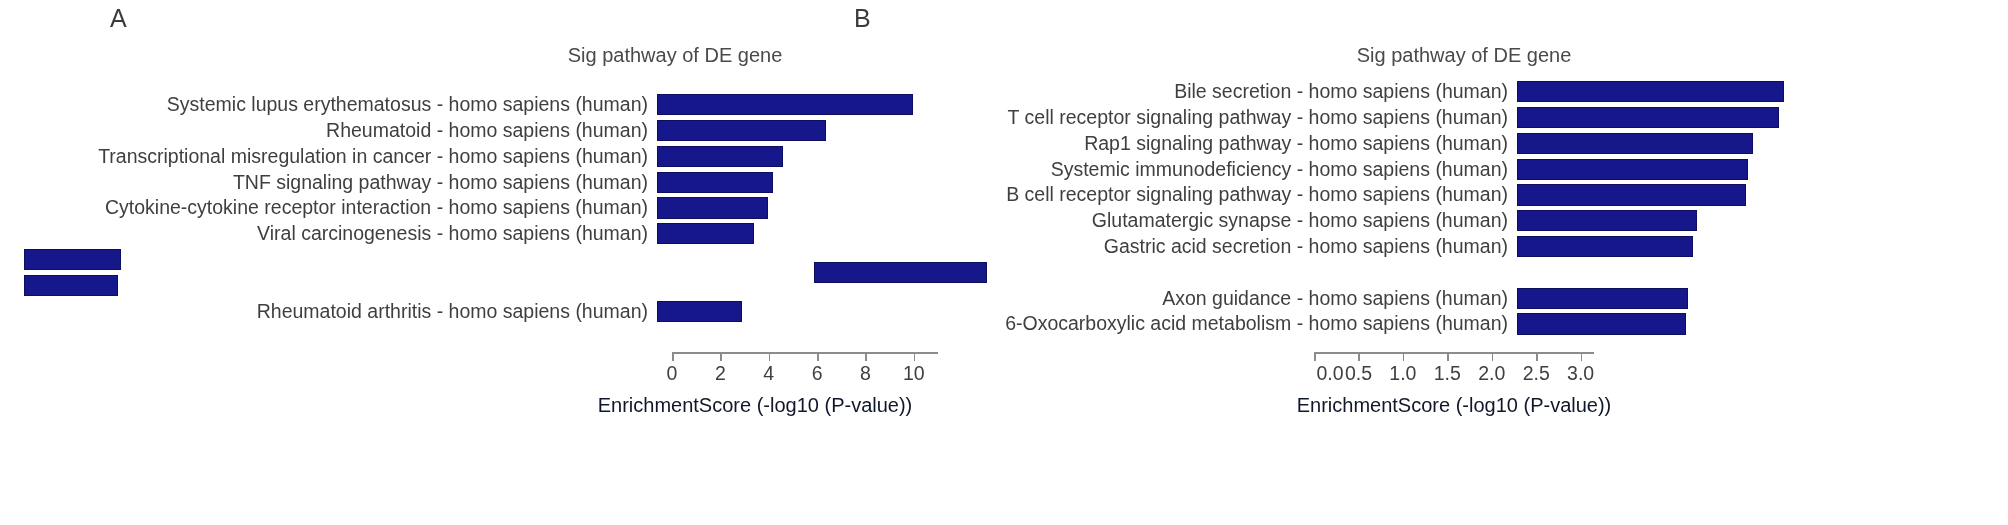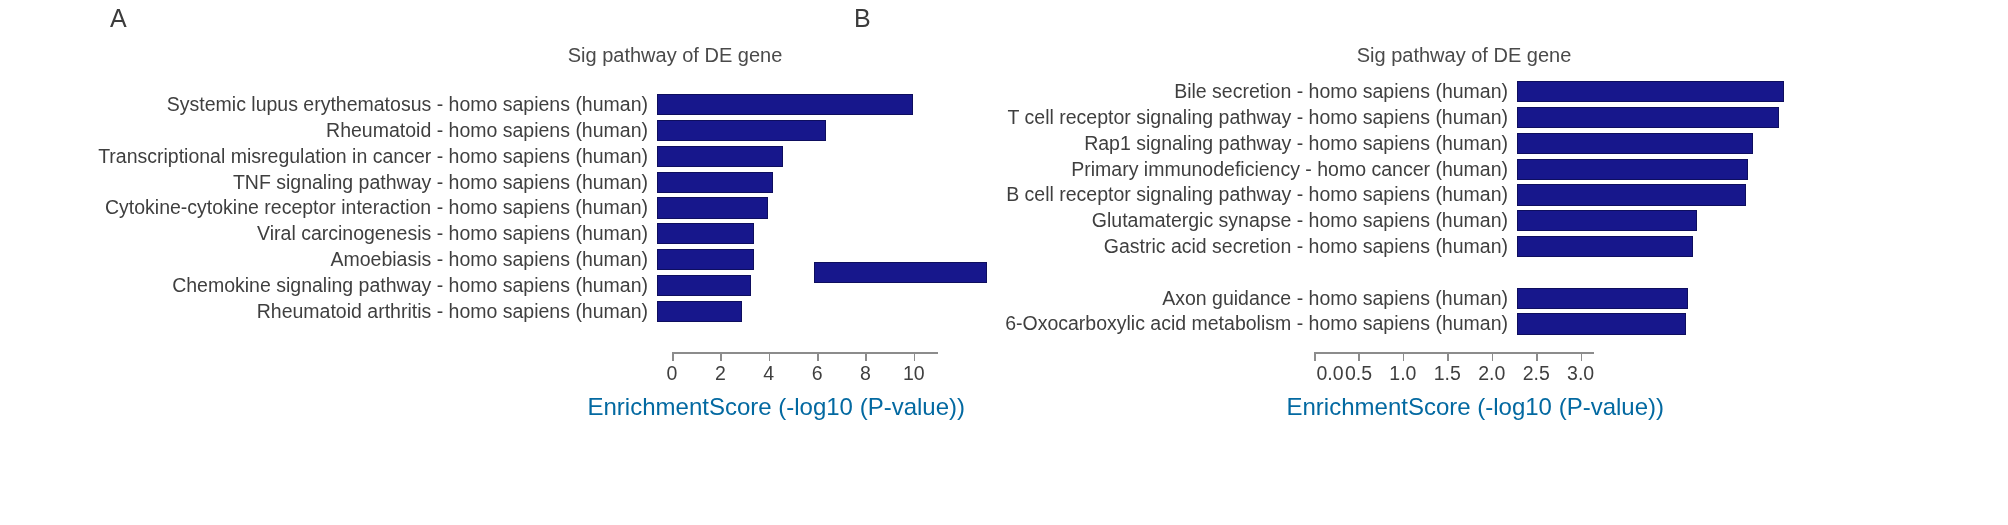--- a/index.html
+++ b/index.html
@@ -92,24 +92,24 @@
     position:absolute;
     top:12px;
     font-size:19.5px;
     color:#3f3f3f;
     transform:translateX(-50%);
     white-space:nowrap;
     line-height:1;
   }
   .axis-title{
     position:absolute;
-    font-size:24px;
-    color:#0369a1;
-    white-space:nowrap;
-    text-align:right;
+    font-size:20px;
+    color:#0f172a;
+    white-space:nowrap;
+    text-align:center;
     line-height:1;
   }
 </style>
 </head>
 <body>
 
 <div class="figure">
 
   <div class="panel" id="panel-a">
     <div class="panel-letter" id="letter-a" style="left:110px;top:6px;">A</div>
@@ -147,27 +147,25 @@
               <div class="bar" title="4.6" style="background: rgb(23, 23, 140); width: 111.236px;"></div>
             </div>
           </div>
           <div class="row">
             <div class="cat-label" style="width: 624px;">Viral carcinogenesis - homo sapiens (human)</div>
             <div class="bar-track">
               <div class="bar" title="4" style="background: rgb(23, 23, 140); width: 96.7273px;"></div>
             </div>
           </div>
           <div class="row">
-            <div class="cat-label" style="width: 624px;">Amoebiasis - homo sapiens (human)</div>
             <div class="bar-track">
               <div class="bar" title="4" style="background: rgb(23, 23, 140); width: 96.7273px;"></div>
             </div>
           </div>
           <div class="row">
-            <div class="cat-label" style="width: 624px;">Chemokine signaling pathway - homo sapiens (human)</div>
             <div class="bar-track">
               <div class="bar" title="3.9" style="background: rgb(23, 23, 140); width: 94.3091px;"></div>
             </div>
           </div>
           <div class="row">
             <div class="cat-label" style="width: 624px;">Rheumatoid arthritis - homo sapiens (human)</div>
             <div class="bar-track">
               <div class="bar" title="3.5" style="background: rgb(23, 23, 140); width: 84.6364px;"></div>
             </div>
           </div>
@@ -211,21 +209,21 @@
               <div class="bar" title="2.95" style="background: rgb(23, 23, 140); width: 262.222px;"></div>
             </div>
           </div>
           <div class="row">
             <div class="cat-label" style="width: 694px;">Rap1 signaling pathway - homo sapiens (human)</div>
             <div class="bar-track">
               <div class="bar" title="2.66" style="background: rgb(23, 23, 140); width: 236.444px;"></div>
             </div>
           </div>
           <div class="row">
-            <div class="cat-label" style="width: 694px;">Primary immunodeficiency - homo cancer (human)</div>
+            <div class="cat-label" style="width: 694px;">Systemic immunodeficiency - homo sapiens (human)</div>
             <div class="bar-track">
               <div class="bar" title="2.6" style="background: rgb(23, 23, 140); width: 231.111px;"></div>
             </div>
           </div>
           <div class="row">
             <div class="cat-label" style="width: 694px;">B cell receptor signaling pathway - homo sapiens (human)</div>
             <div class="bar-track">
               <div class="bar" title="2.58" style="background: rgb(23, 23, 140); width: 229.333px;"></div>
             </div>
           </div>

